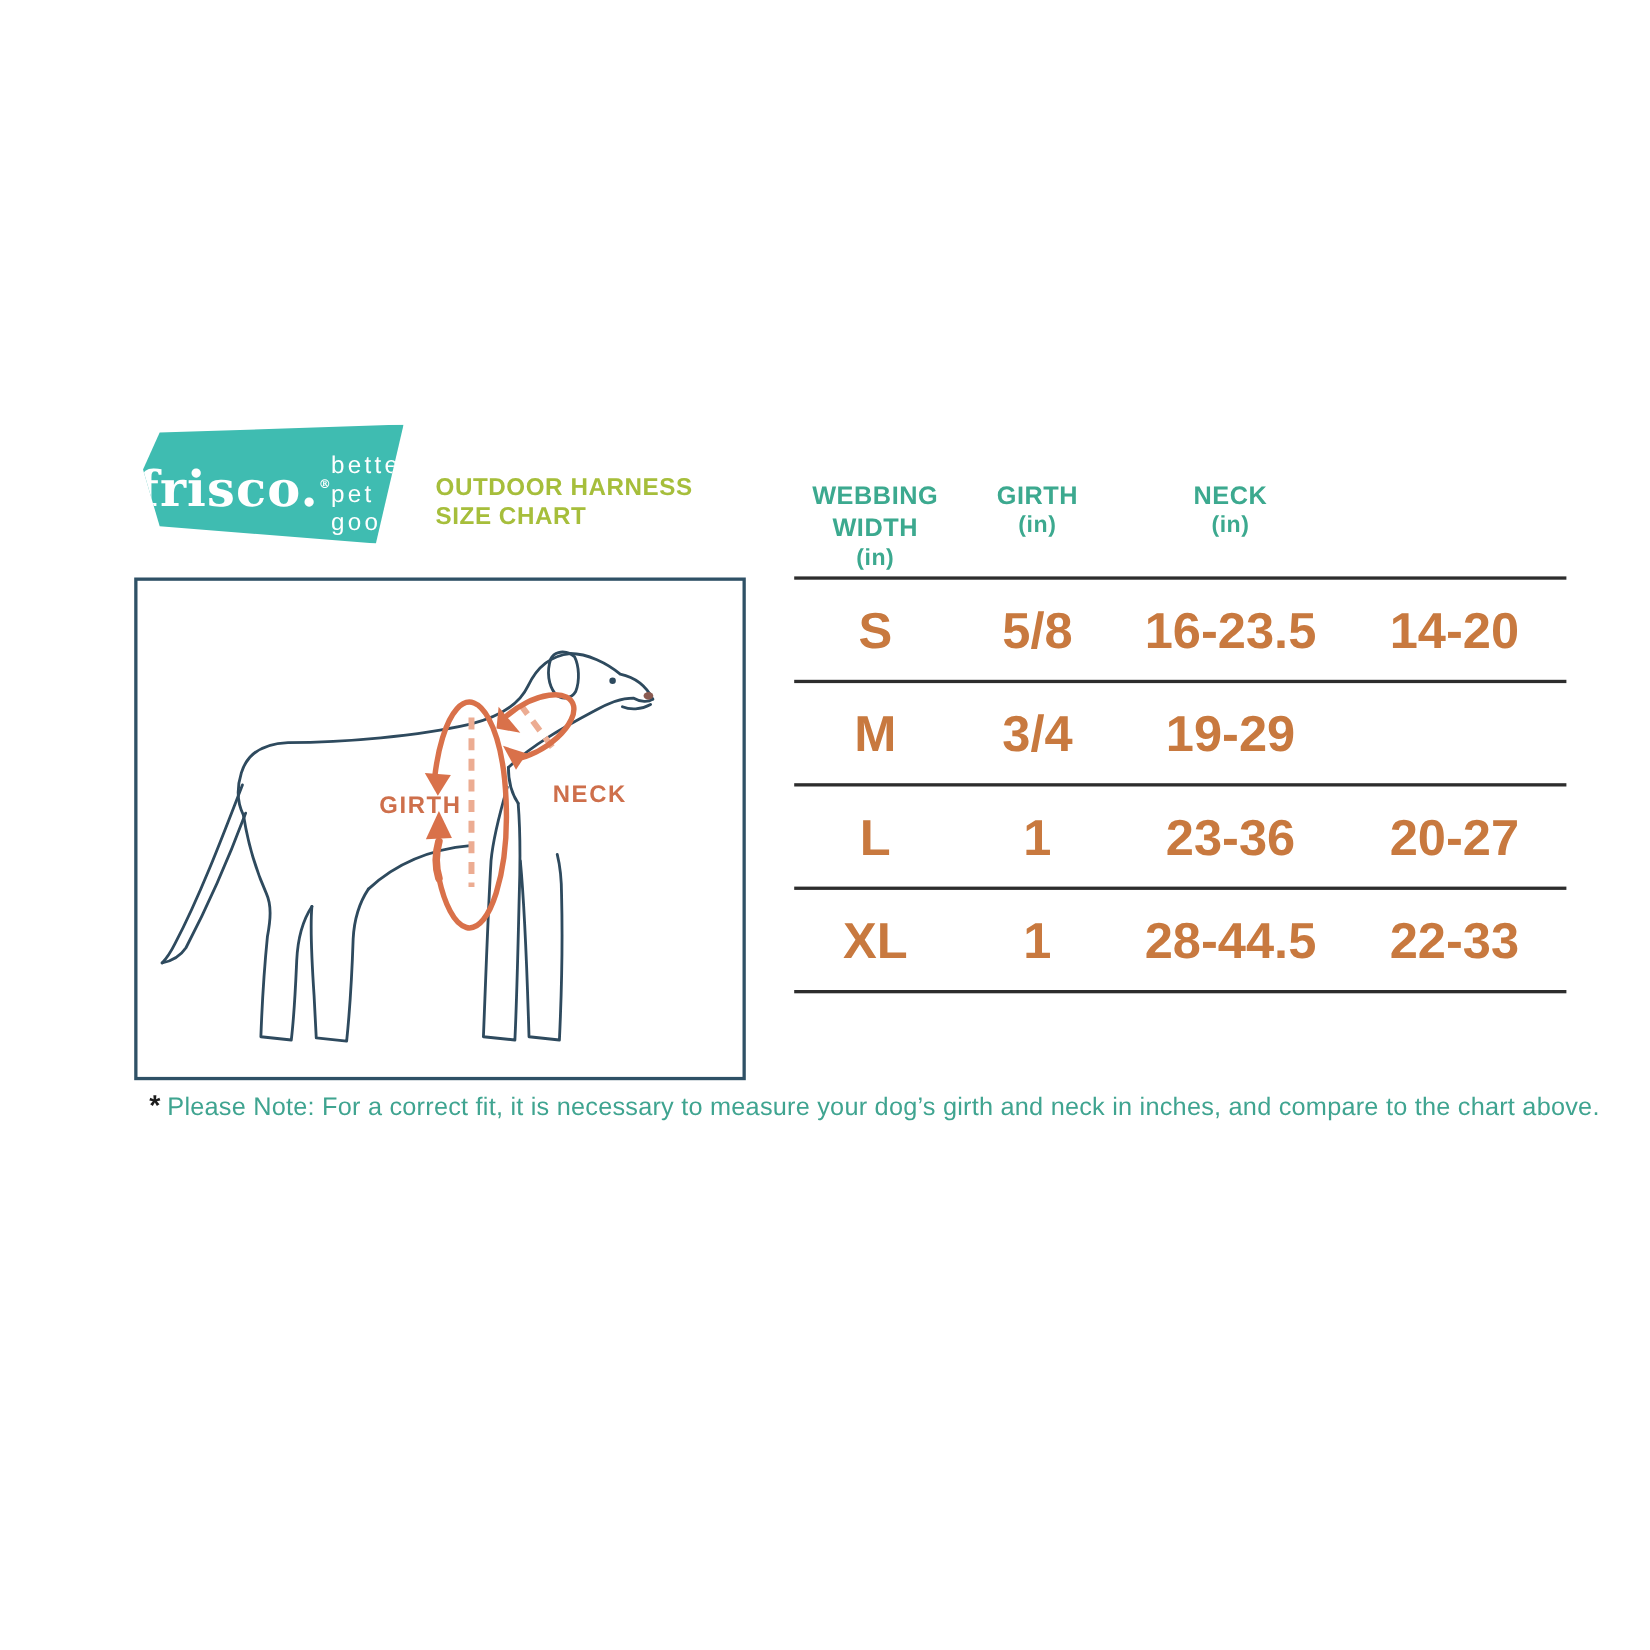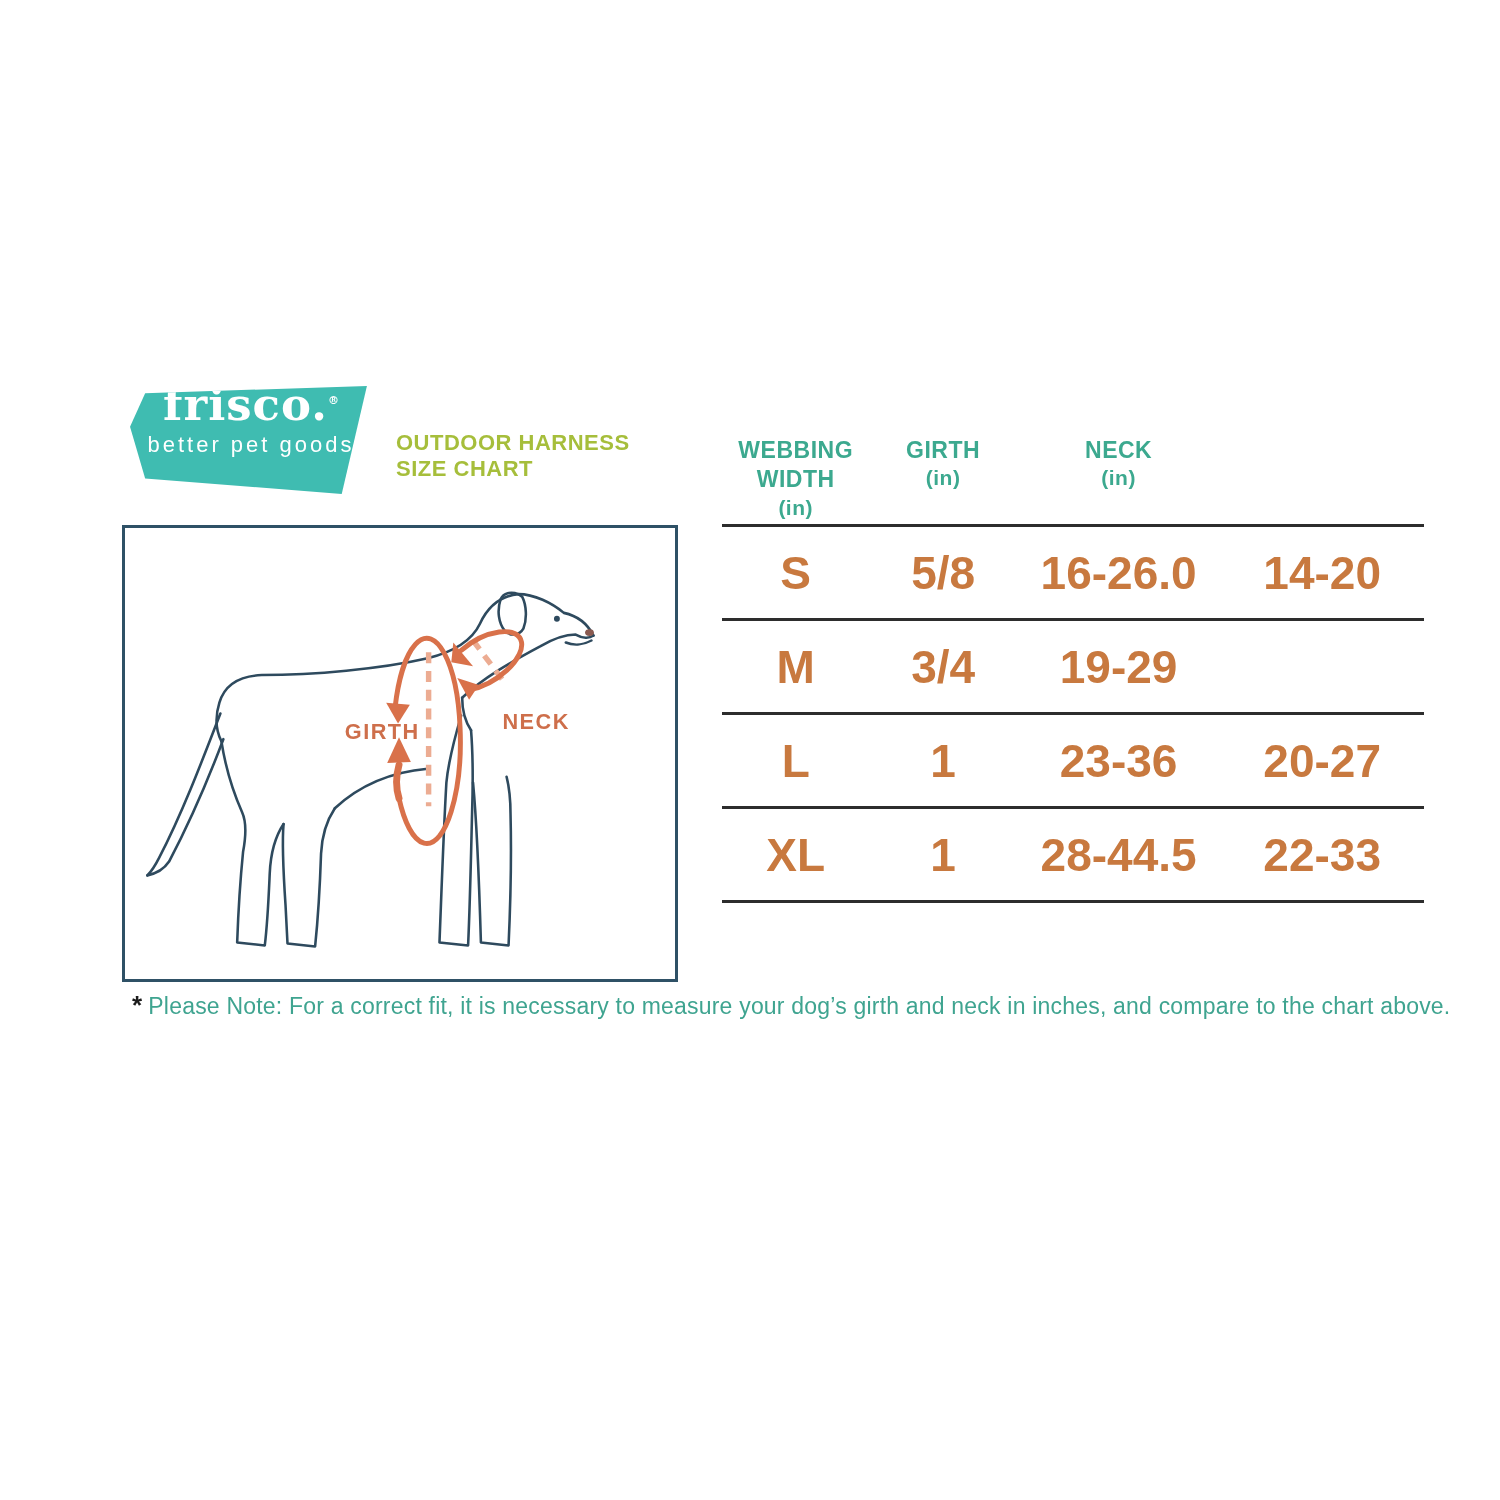--- a/index.html
+++ b/index.html
@@ -3,21 +3,21 @@
 <meta charset="utf-8">
 <style>
   html,body{margin:0;padding:0;background:#ffffff;}
   .canvas{position:relative;width:1500px;height:1500px;background:#ffffff;overflow:hidden;
           font-family:"Liberation Sans",sans-serif;}
 
   
   .logo-badge{position:absolute;left:125px;top:386px;width:252px;height:120px;
               background:#3fbcb1;
               clip-path:polygon(2% 34%,8% 6%,96% 0%,86% 90%,8% 77%);
-              display:flex;flex-direction:column;align-items:center;
+              display:flex;flex-direction:row;align-items:center;justify-content:center;
               color:#ffffff;}
   .logo-word{font-family:"DejaVu Serif",serif;font-weight:700;font-size:45px;line-height:1;
              letter-spacing:1px;margin-top:-4px;}
   .logo-word .reg{font-size:11px;vertical-align:super;letter-spacing:0;}
   .logo-tagline{font-family:"Liberation Sans",sans-serif;font-size:22px;letter-spacing:3px;
                 margin-top:5px;}
 
   
   .heading{position:absolute;left:396px;top:430px;width:266px;text-align:left;
            color:#a6be3b;font-weight:700;font-size:22px;line-height:1.18;letter-spacing:0.5px;}
@@ -36,22 +36,22 @@
       font-family:"Liberation Sans",sans-serif;}
 
   
   .dog-box{position:absolute;left:122px;top:525px;width:556px;height:457px;
            border:3px solid #2f5166;box-sizing:border-box;background:#ffffff;}
   .dog-box svg{display:block;width:100%;height:100%;}
   .svg-label{font-family:"Liberation Sans",sans-serif;font-weight:700;font-size:22px;
              letter-spacing:1.5px;fill:#ce6f4b;}
 
   
-  .note{position:absolute;left:132px;top:990px;width:1350px;
-        color:#3fa490;font-size:23px;letter-spacing:0.2px;white-space:nowrap;}
+  .note{position:absolute;left:120px;top:990px;width:1350px;
+        color:#3fa490;font-size:23px;letter-spacing:0.2px;white-space:nowrap;text-align:center;}
   .note .asterisk{color:#1c1c1c;font-weight:700;font-size:26px;margin-right:6px;}
 </style>
 </head>
 <body>
 
 <div class="canvas">
 
   <div class="logo-badge">
     <div class="logo-word">
       <span>frisco.</span><span class="reg">®</span>
@@ -79,21 +79,21 @@
       <div class="th">
         <div>NECK</div>
 
         <div class="th-unit">(in)</div>
       </div>
     </div>
     <div class="tbody">
       <div class="trow tgrid">
         <div class="td">S</div>
         <div class="td">5/8</div>
-        <div class="td">16-26.0</div>
+        <div class="td">16-23.5</div>
         <div class="td">14-20</div>
       </div>
       <div class="trow tgrid">
         <div class="td">M</div>
         <div class="td">3/4</div>
         <div class="td">19-29</div>
       </div>
       <div class="trow tgrid">
         <div class="td">L</div>
         <div class="td">1</div>

